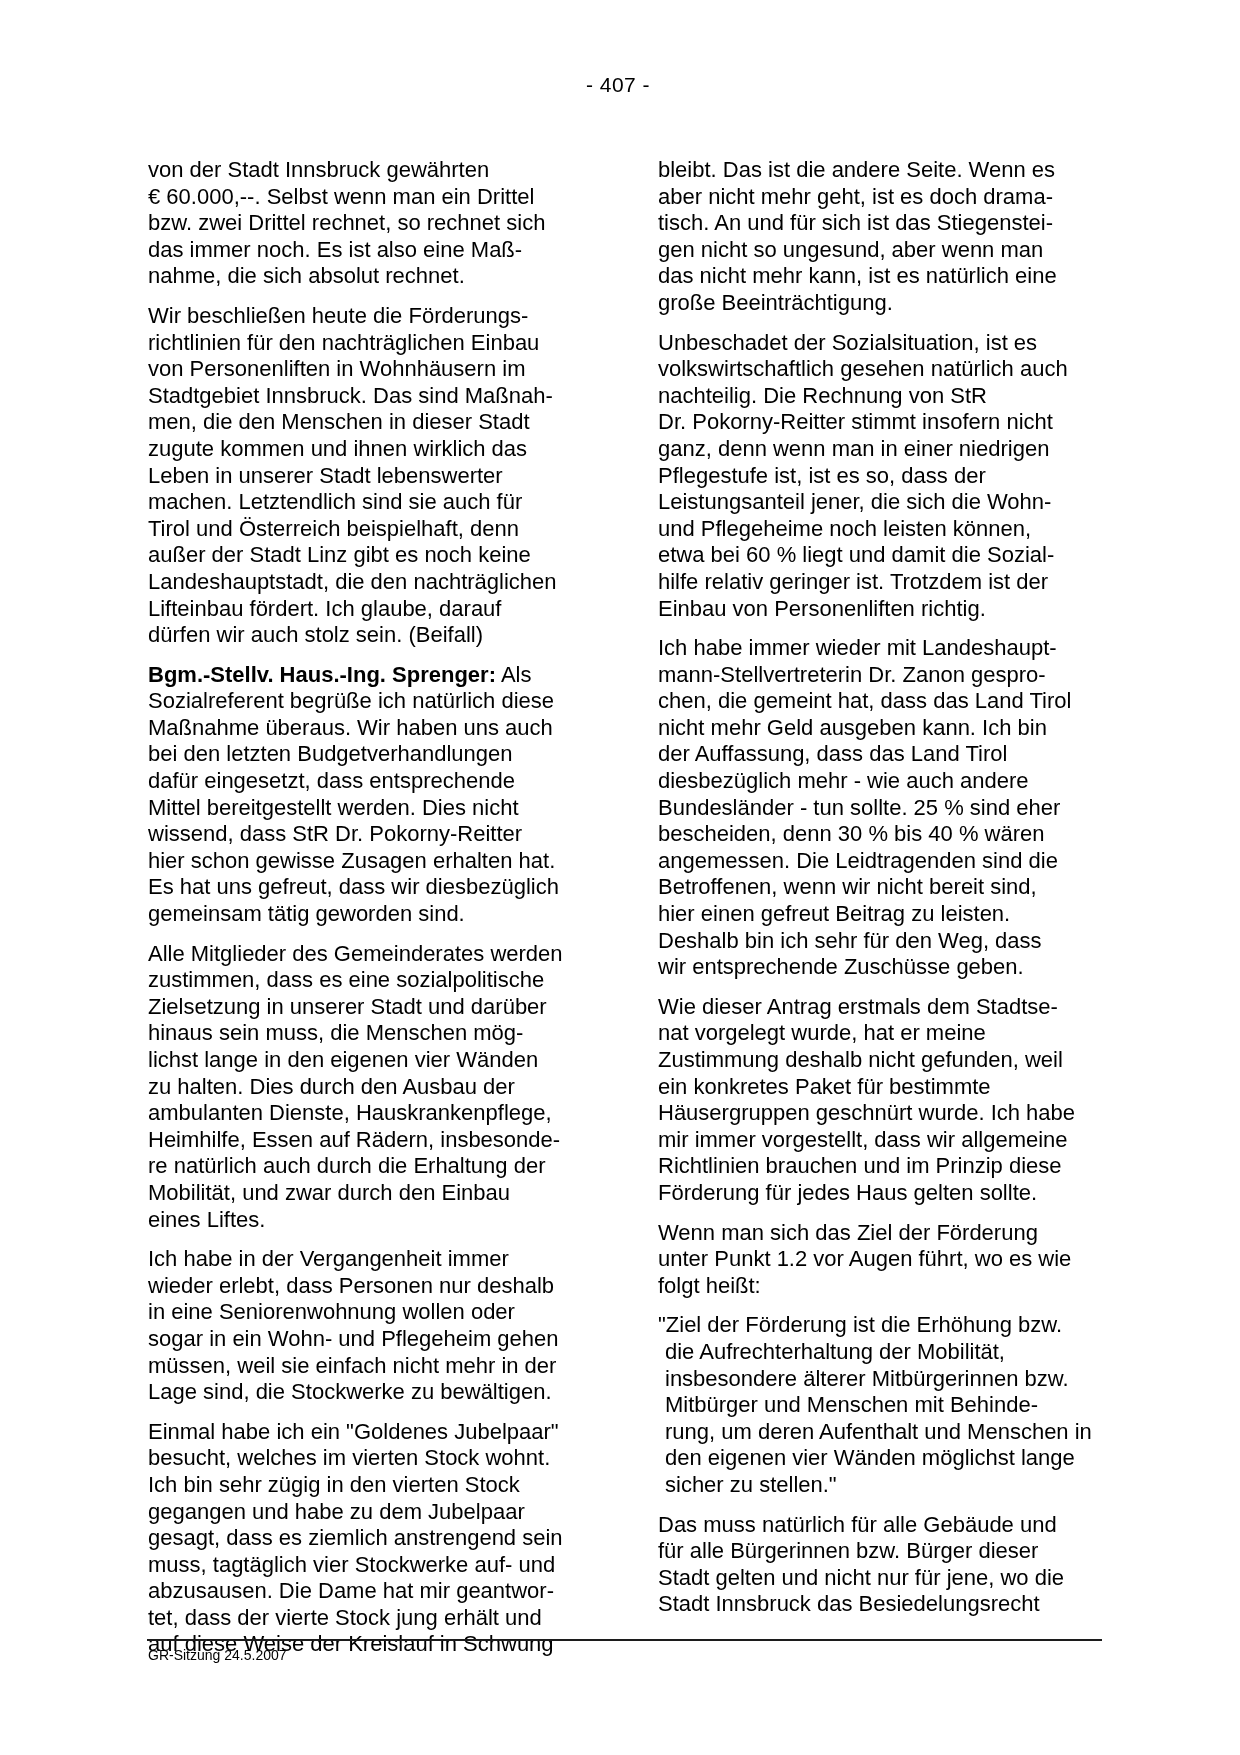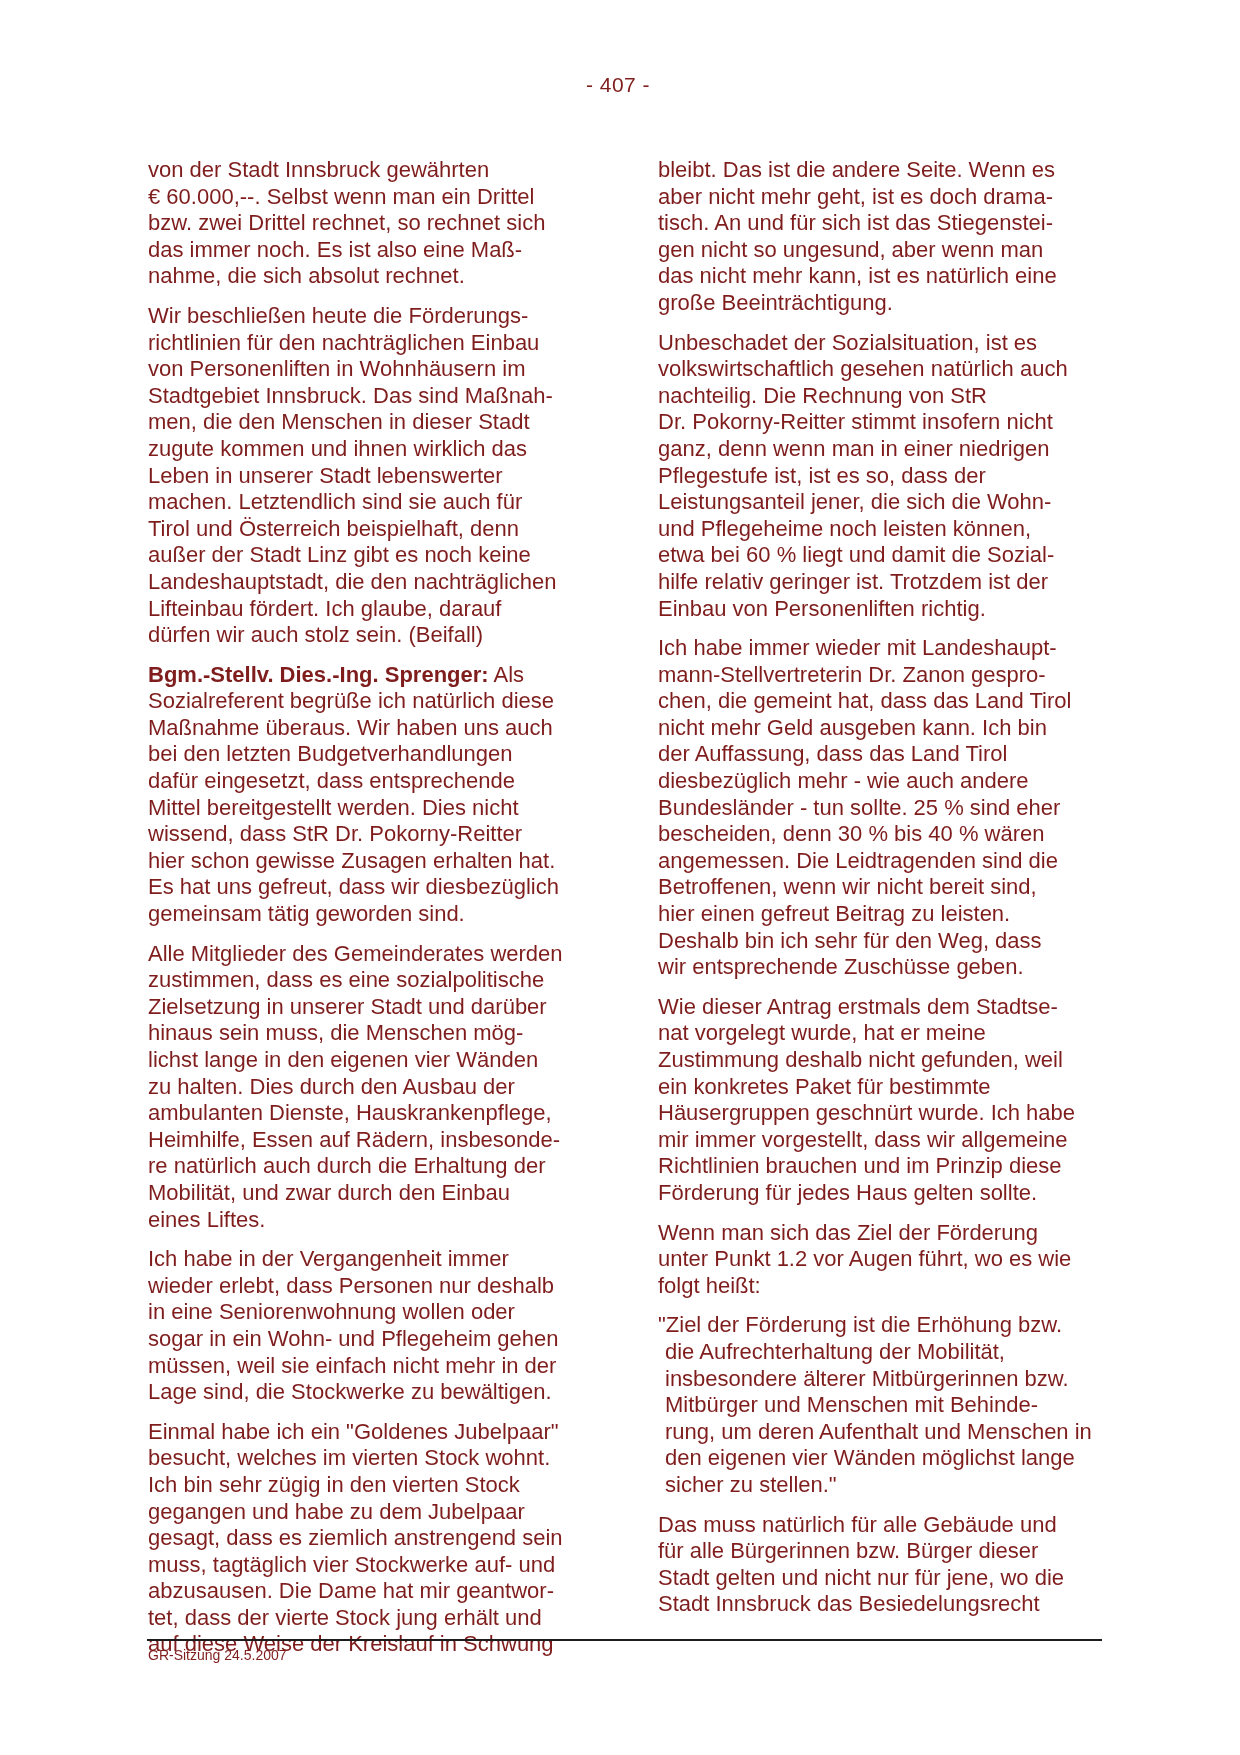--- a/index.html
+++ b/index.html
@@ -6,21 +6,21 @@
     margin: 0;
     padding: 0;
     background: #ffffff;
   }
   .page {
     position: relative;
     width: 1236px;
     height: 1755px;
     background: #ffffff;
     font-family: "Liberation Sans", sans-serif;
-    color: #7f1d1d;
+    color: #000000;
     overflow: hidden;
   }
   .page-number {
     position: absolute;
     top: 73px;
     left: 0;
     width: 100%;
     text-align: center;
     font-size: 21px;
     letter-spacing: 0.5px;
@@ -76,21 +76,21 @@
         <div class="line">zugute kommen und ihnen wirklich das</div>
         <div class="line">Leben in unserer Stadt lebenswerter</div>
         <div class="line">machen. Letztendlich sind sie auch für</div>
         <div class="line">Tirol und Österreich beispielhaft, denn</div>
         <div class="line">außer der Stadt Linz gibt es noch keine</div>
         <div class="line">Landeshauptstadt, die den nachträglichen</div>
         <div class="line">Lifteinbau fördert. Ich glaube, darauf</div>
         <div class="line">dürfen wir auch stolz sein. (Beifall)</div>
       </div>
       <div class="para">
-        <div class="line"><span class="bold">Bgm.-Stellv. Dies.-Ing. Sprenger:</span> Als</div>
+        <div class="line"><span class="bold">Bgm.-Stellv. Haus.-Ing. Sprenger:</span> Als</div>
         <div class="line">Sozialreferent begrüße ich natürlich diese</div>
         <div class="line">Maßnahme überaus. Wir haben uns auch</div>
         <div class="line">bei den letzten Budgetverhandlungen</div>
         <div class="line">dafür eingesetzt, dass entsprechende</div>
         <div class="line">Mittel bereitgestellt werden. Dies nicht</div>
         <div class="line">wissend, dass StR Dr. Pokorny-Reitter</div>
         <div class="line">hier schon gewisse Zusagen erhalten hat.</div>
         <div class="line">Es hat uns gefreut, dass wir diesbezüglich</div>
         <div class="line">gemeinsam tätig geworden sind.</div>
       </div>

